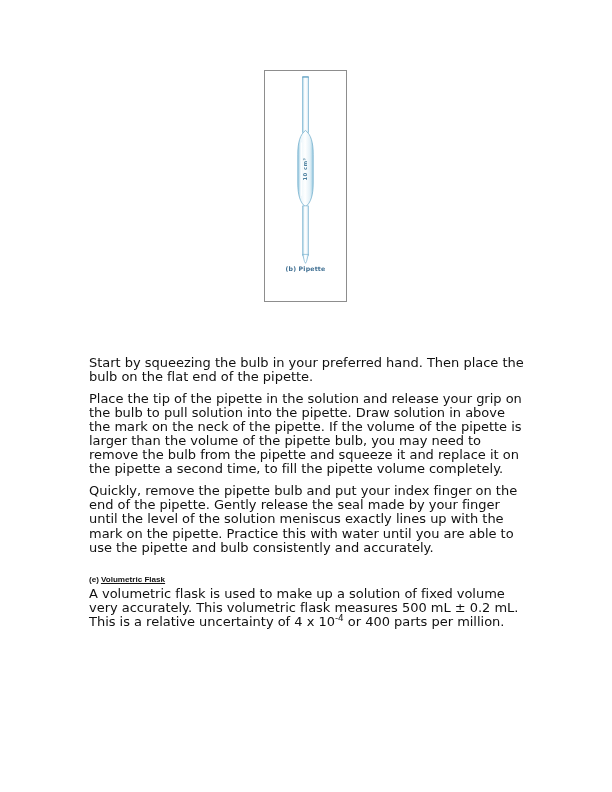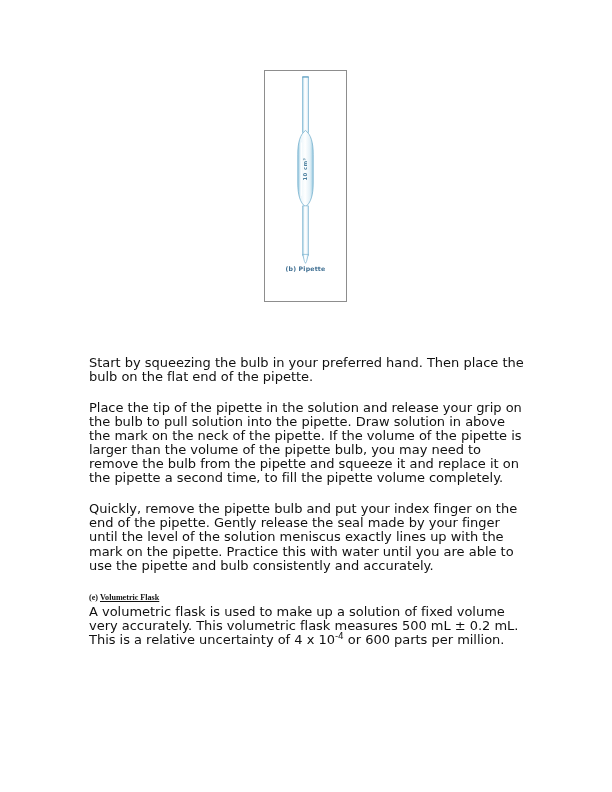--- a/index.html
+++ b/index.html
@@ -61,29 +61,29 @@
     font-family: "DejaVu Sans", sans-serif;
     font-size: 13px;
     line-height: 14.05px;
     color: #111111;
     letter-spacing: -0.02px;
     text-align: left;
     margin: 0;
   }
 
   .para + .para {
-    margin-top: 17px;
+    margin-top: 8px;
   }
 
   .spacer-block {
     height: 18px;
   }
 
   .heading-line {
-    font-family: Liberation Serif, serif;
+    font-family: Liberation Sans, sans-serif;
     font-size: 8.1px;
     line-height: 14.05px;
     color: #111111;
     margin: 0;
     font-weight: bold;
   }
   .heading-prefix {
     font-weight: bold;
   }
   .heading-title {
@@ -158,15 +158,15 @@
   <p class="para">Place the tip of the pipette in the solution and release your grip on the bulb to pull solution into the pipette. Draw solution in above the mark on the neck of the pipette. If the volume of the pipette is larger than the volume of the pipette bulb, you may need to remove the bulb from the pipette and squeeze it and replace it on the pipette a second time, to fill the pipette volume completely.</p>
 
   <p class="para">Quickly, remove the pipette bulb and put your index finger on the end of the pipette. Gently release the seal made by your finger until the level of the solution meniscus exactly lines up with the mark on the pipette. Practice this with water until you are able to use the pipette and bulb consistently and accurately.</p>
 
   <div class="spacer-block"></div>
 
   <p class="heading-line">
     <span class="heading-prefix">(e)</span><span class="heading-title">Volumetric Flask</span>
   </p>
 
-  <p class="para"><span>A volumetric flask is used to make up a solution of fixed volume very accurately. This volumetric flask measures 500 mL ± 0.2 mL. This is a relative uncertainty of 4 x 10</span><sup class="sup">-4</sup><span> or 600 parts per million.</span></p>
+  <p class="para"><span>A volumetric flask is used to make up a solution of fixed volume very accurately. This volumetric flask measures 500 mL ± 0.2 mL. This is a relative uncertainty of 4 x 10</span><sup class="sup">-4</sup><span> or 400 parts per million.</span></p>
 
 </div>
 
 </body></html>

